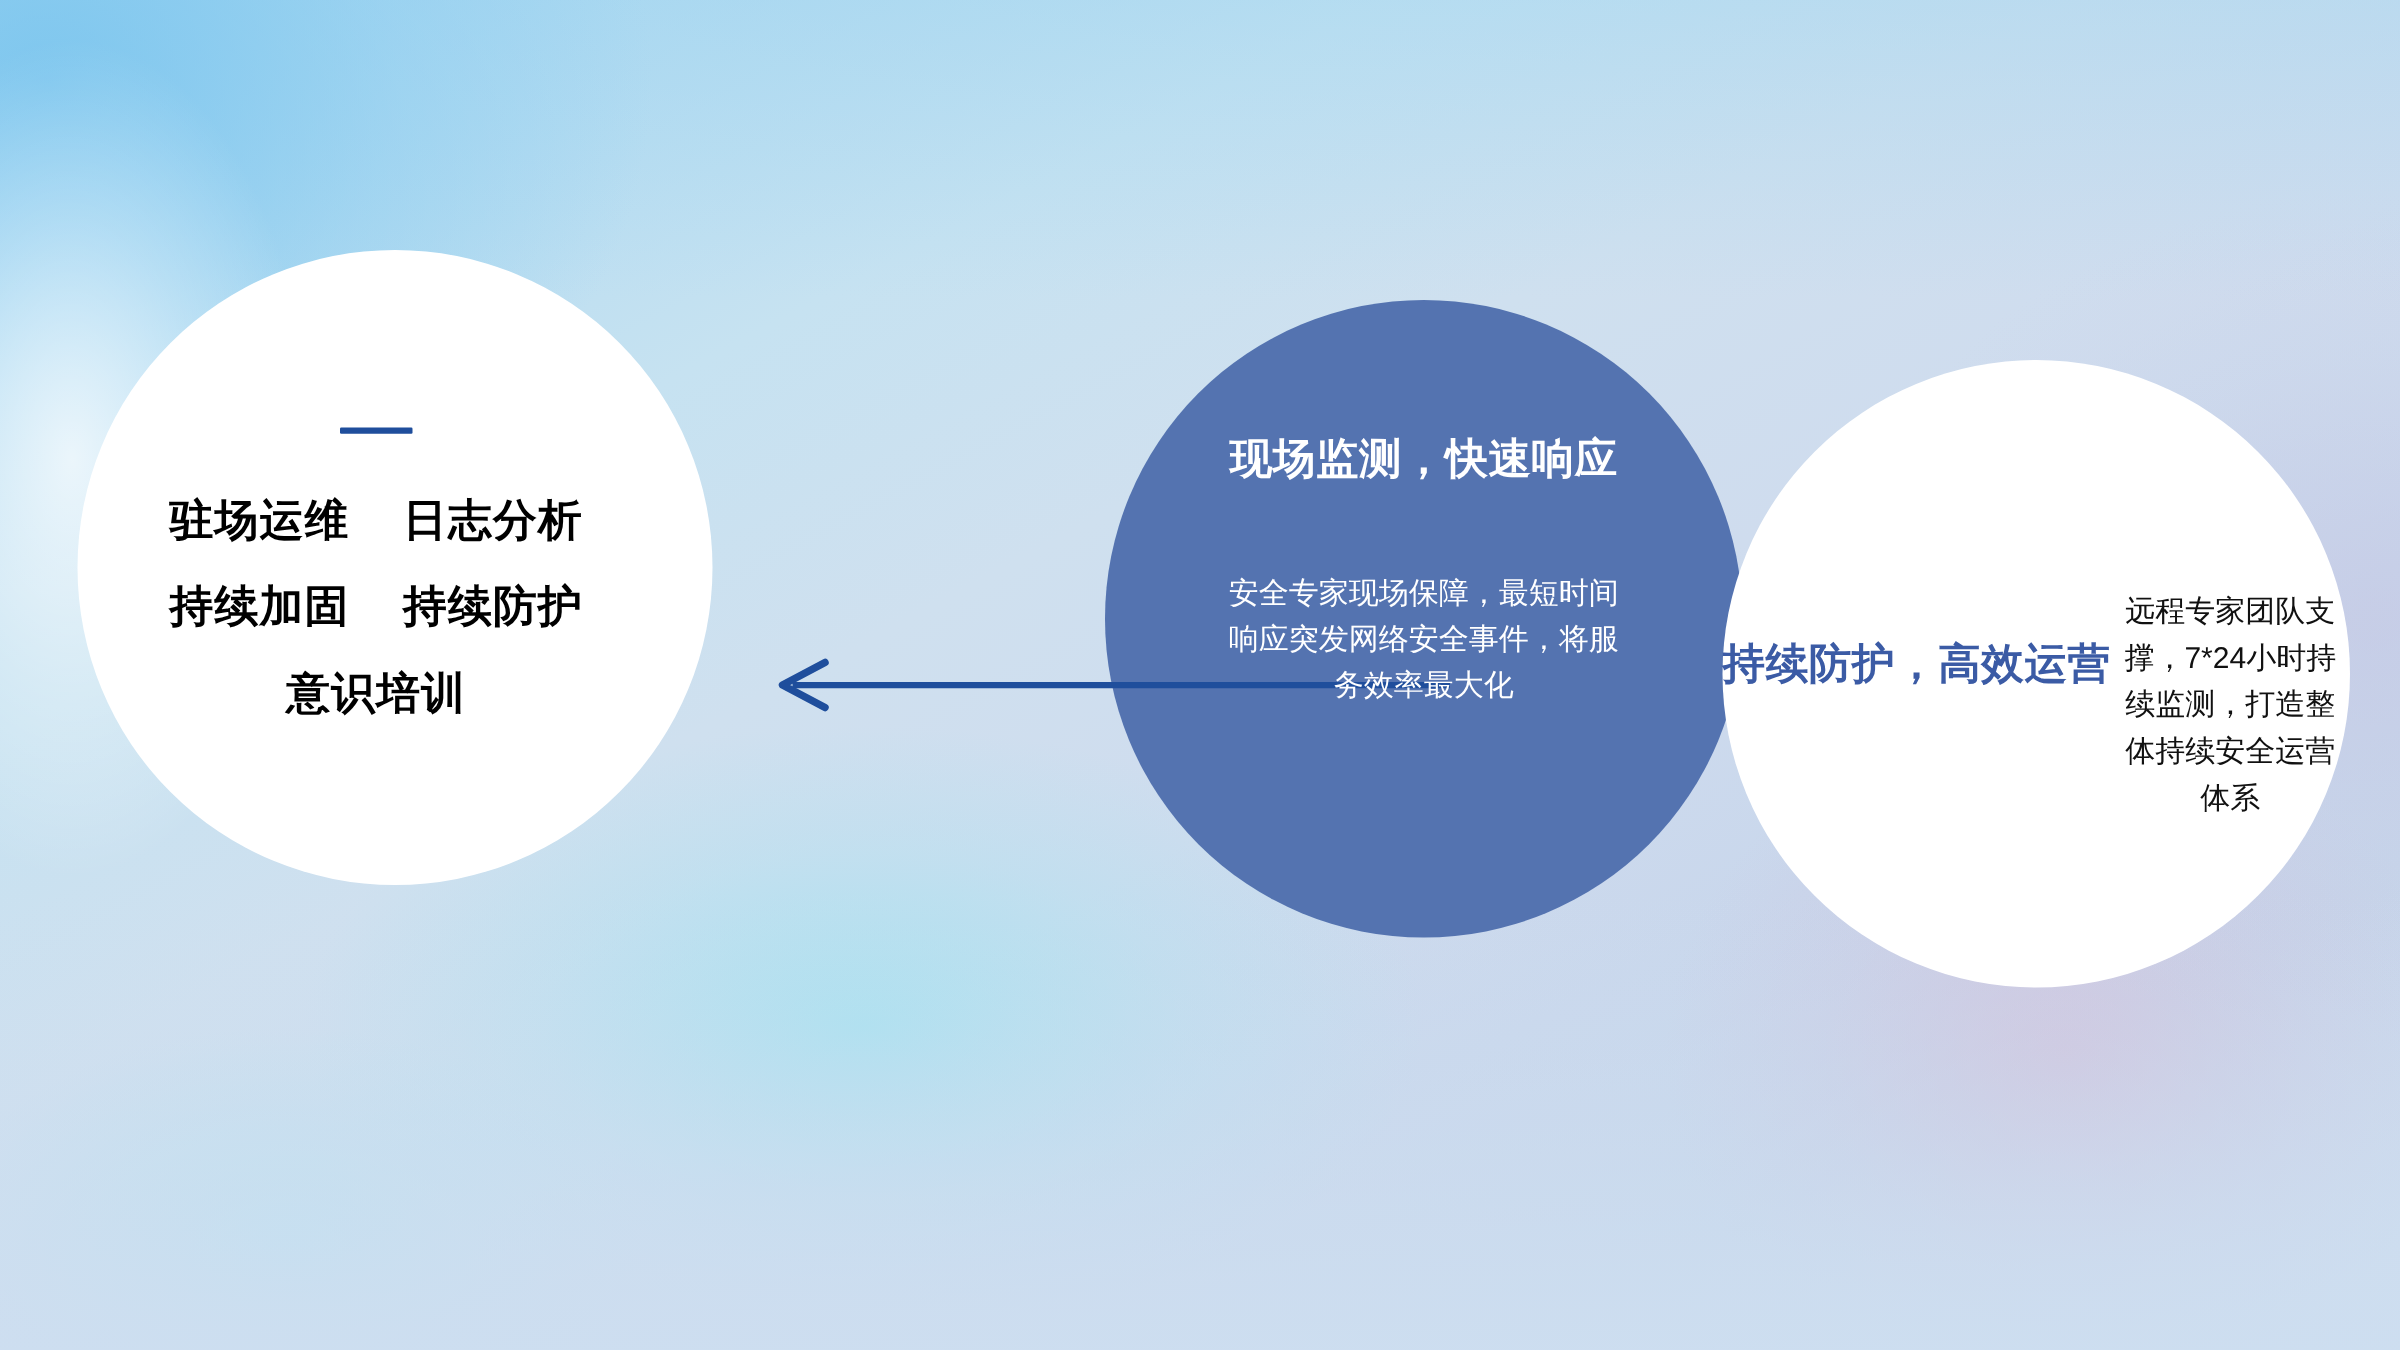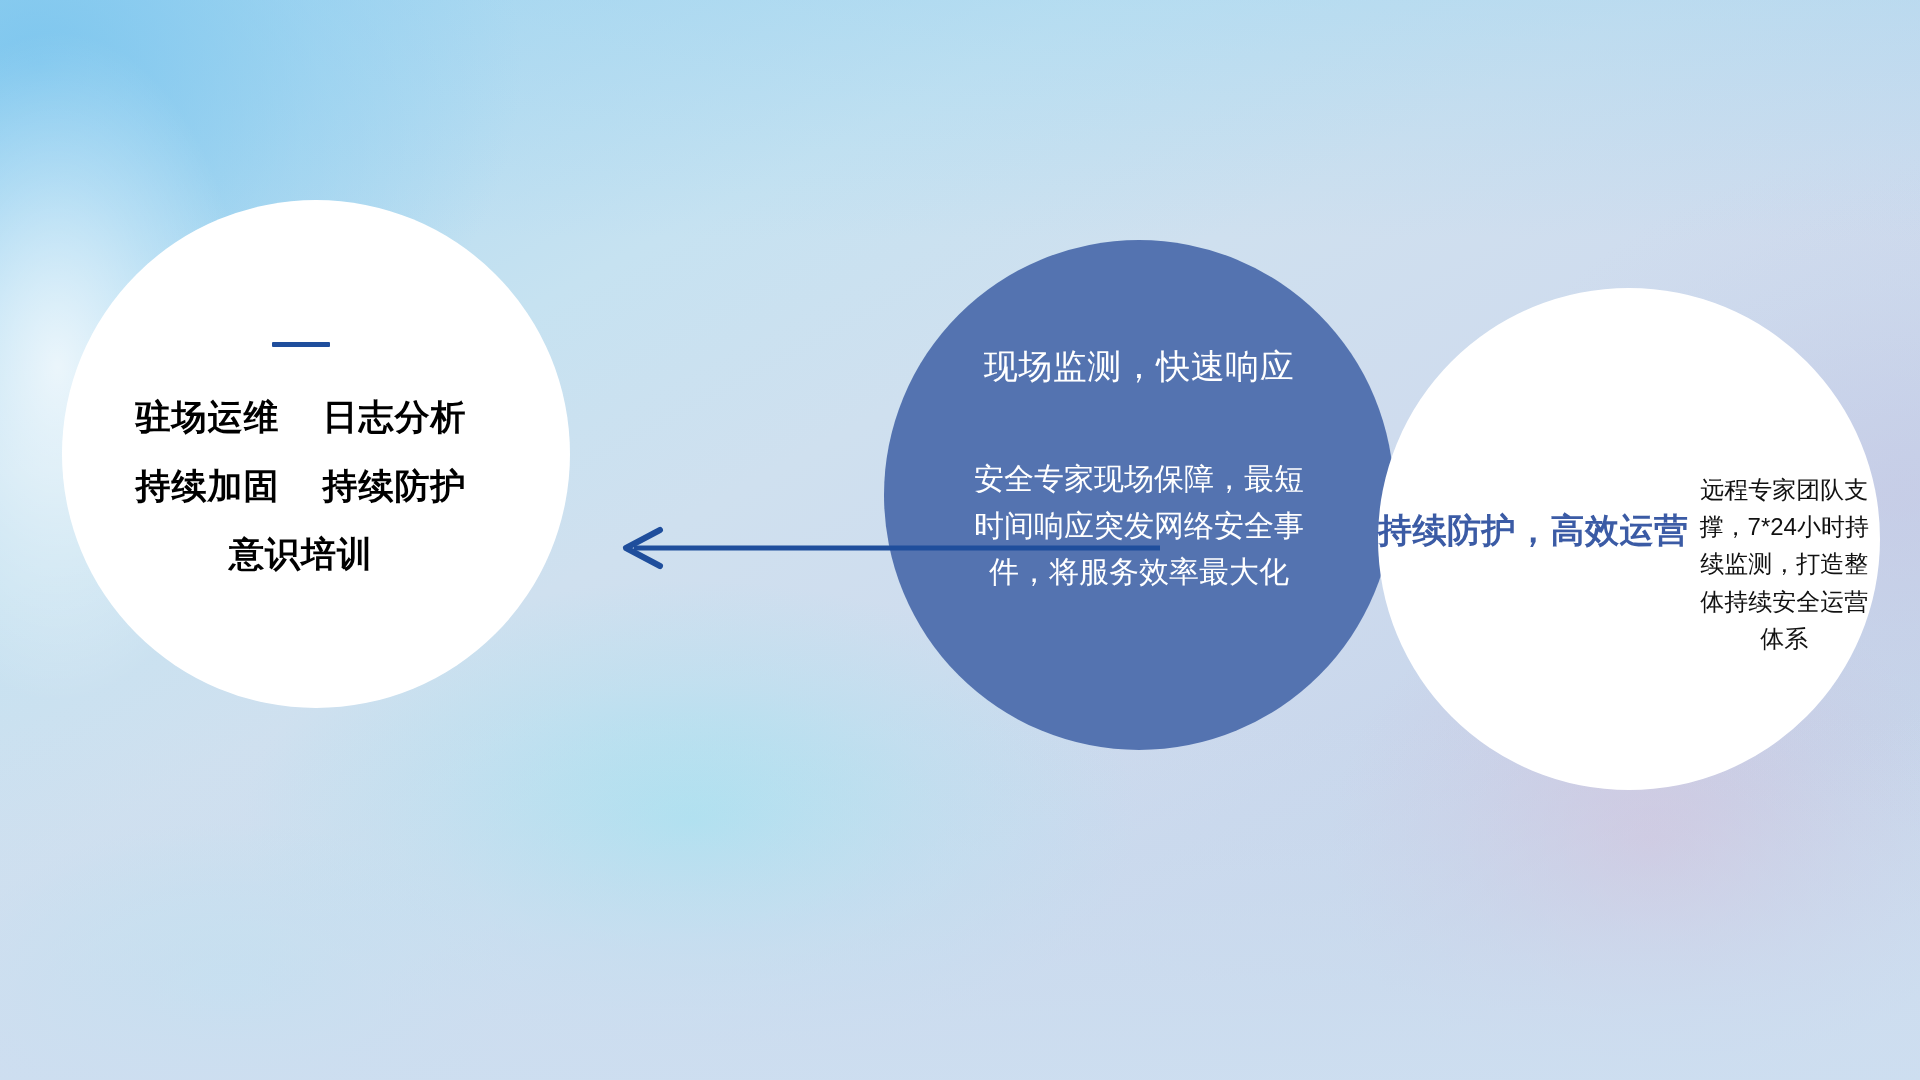--- a/index.html
+++ b/index.html
@@ -151,28 +151,28 @@
     display: flex;
     flex-direction: column;
     align-items: center;
     padding-top: 104px;
     box-sizing: border-box;
     z-index: 4;
   }
   #middle-title {
     color: #ffffff;
     font-size: 34px;
-    font-weight: 400;
+    font-weight: 700;
     letter-spacing: 0.5px;
     white-space: nowrap;
     margin-bottom: 66px;
   }
   #middle-body {
     color: #ffffff;
-    font-size: 30px;
+    font-size: 24px;
     font-weight: 400;
     line-height: 1.55;
     text-align: center;
     width: 330px;
   }
 
   
   #right-content {
     position: absolute;
     left: 1378px;

